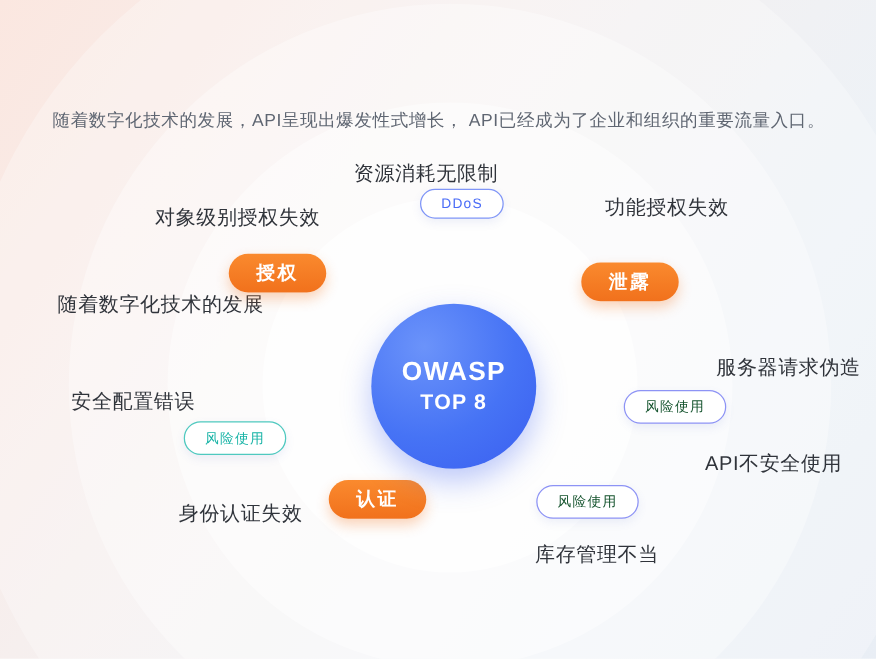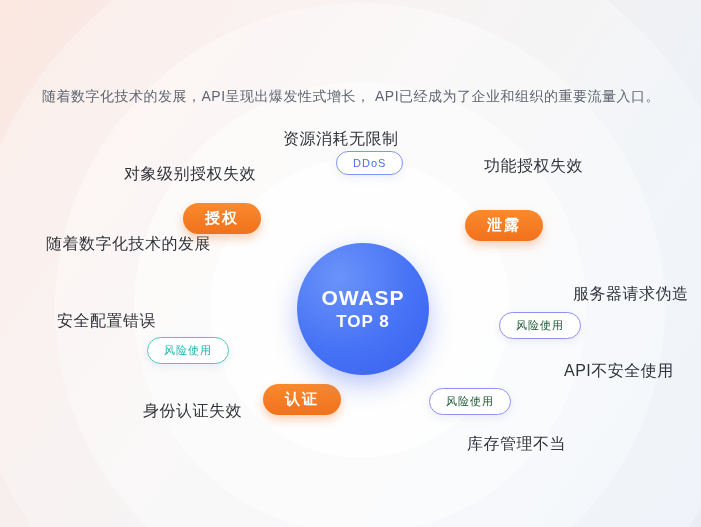--- a/index.html
+++ b/index.html
@@ -116,21 +116,21 @@
   <div class="intro">随着数字化技术的发展，API呈现出爆发性式增长， API已经成为了企业和组织的重要流量入口。</div>
 
   <div class="plain-label" style="left:283px; top:129px;">资源消耗无限制</div>
   <div class="plain-label" style="left:124px; top:164px;">对象级别授权失效</div>
   <div class="plain-label" style="left:484px; top:156px;">功能授权失效</div>
   <div class="plain-label" style="left:46px; top:234px;">随着数字化技术的发展</div>
   <div class="plain-label" style="left:573px; top:284px;">服务器请求伪造</div>
   <div class="plain-label" style="left:57px; top:311px;">安全配置错误</div>
   <div class="plain-label" style="left:564px; top:361px;">API不安全使用</div>
   <div class="plain-label" style="left:143px; top:401px;">身份认证失效</div>
-  <div class="plain-label" style="left:428px; top:434px;margin-left:39px;">库存管理不当</div>
+  <div class="plain-label" style="left:428px; top:434px;">库存管理不当</div>
 
   <div class="pill-orange" style="left:183px; top:203px;">授权</div>
   <div class="pill-orange" style="left:465px; top:210px;">泄露</div>
   <div class="pill-orange" style="left:263px; top:384px;">认证</div>
 
   <div class="pill-outline pill-blue" style="left:336px; top:151px;">DDoS</div>
   <div class="pill-outline pill-teal" style="left:147px; top:337px;">风险使用</div>
   <div class="pill-outline pill-purple" style="left:499px; top:312px;">风险使用</div>
   <div class="pill-outline pill-purple" style="left:429px; top:388px;">风险使用</div>
 

